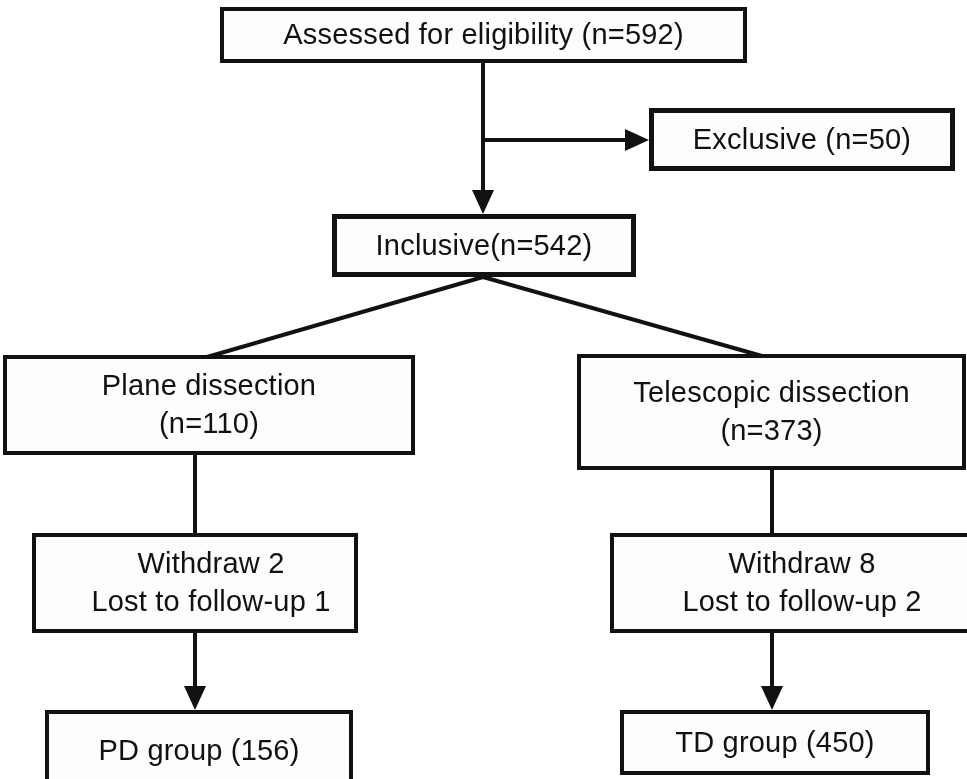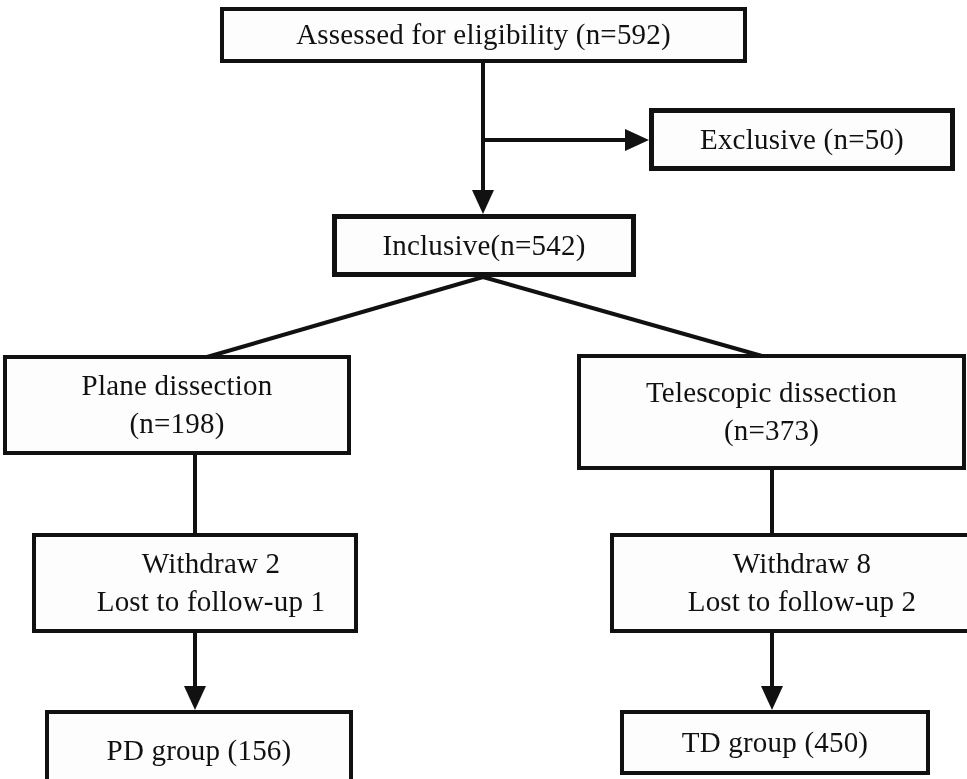--- a/index.html
+++ b/index.html
@@ -5,21 +5,21 @@
   html, body {
     margin: 0;
     padding: 0;
     background: #ffffff;
   }
   .canvas {
     position: relative;
     width: 967px;
     height: 779px;
     background: #ffffff;
-    font-family: Liberation Serif, serif;
+    font-family: Liberation Sans, sans-serif;
     color: #111111;
     overflow: hidden;
     border-radius: 7px;
   }
   .connectors {
     position: absolute;
     left: 0;
     top: 0;
     width: 967px;
     height: 779px;
@@ -84,23 +84,23 @@
   </div>
 
   <div class="box" style="left:649px; top:108px; width:306px; height:63px; border-width:5px;">
     <span class="ln">Exclusive (n=50)</span>
   </div>
 
   <div class="box" style="left:332px; top:214px; width:304px; height:63px; border-width:5px;">
     <span class="ln">Inclusive(n=542)</span>
   </div>
 
-  <div class="box" style="left:3px; top:355px; width:348px; height:100px;">
+  <div class="box" style="left:3px; top:355px; width:412px; height:100px;">
     <span class="ln">Plane dissection</span>
-    <span class="ln">(n=198)</span>
+    <span class="ln">(n=110)</span>
   </div>
 
   <div class="box" style="left:577px; top:354px; width:389px; height:116px;">
     <span class="ln">Telescopic dissection</span>
     <span class="ln">(n=373)</span>
   </div>
 
   <div class="box" style="left:32px; top:533px; width:326px; height:100px;padding-left:32px;">
     <span class="ln">Withdraw 2</span>
     <span class="ln">Lost to follow-up 1</span>

